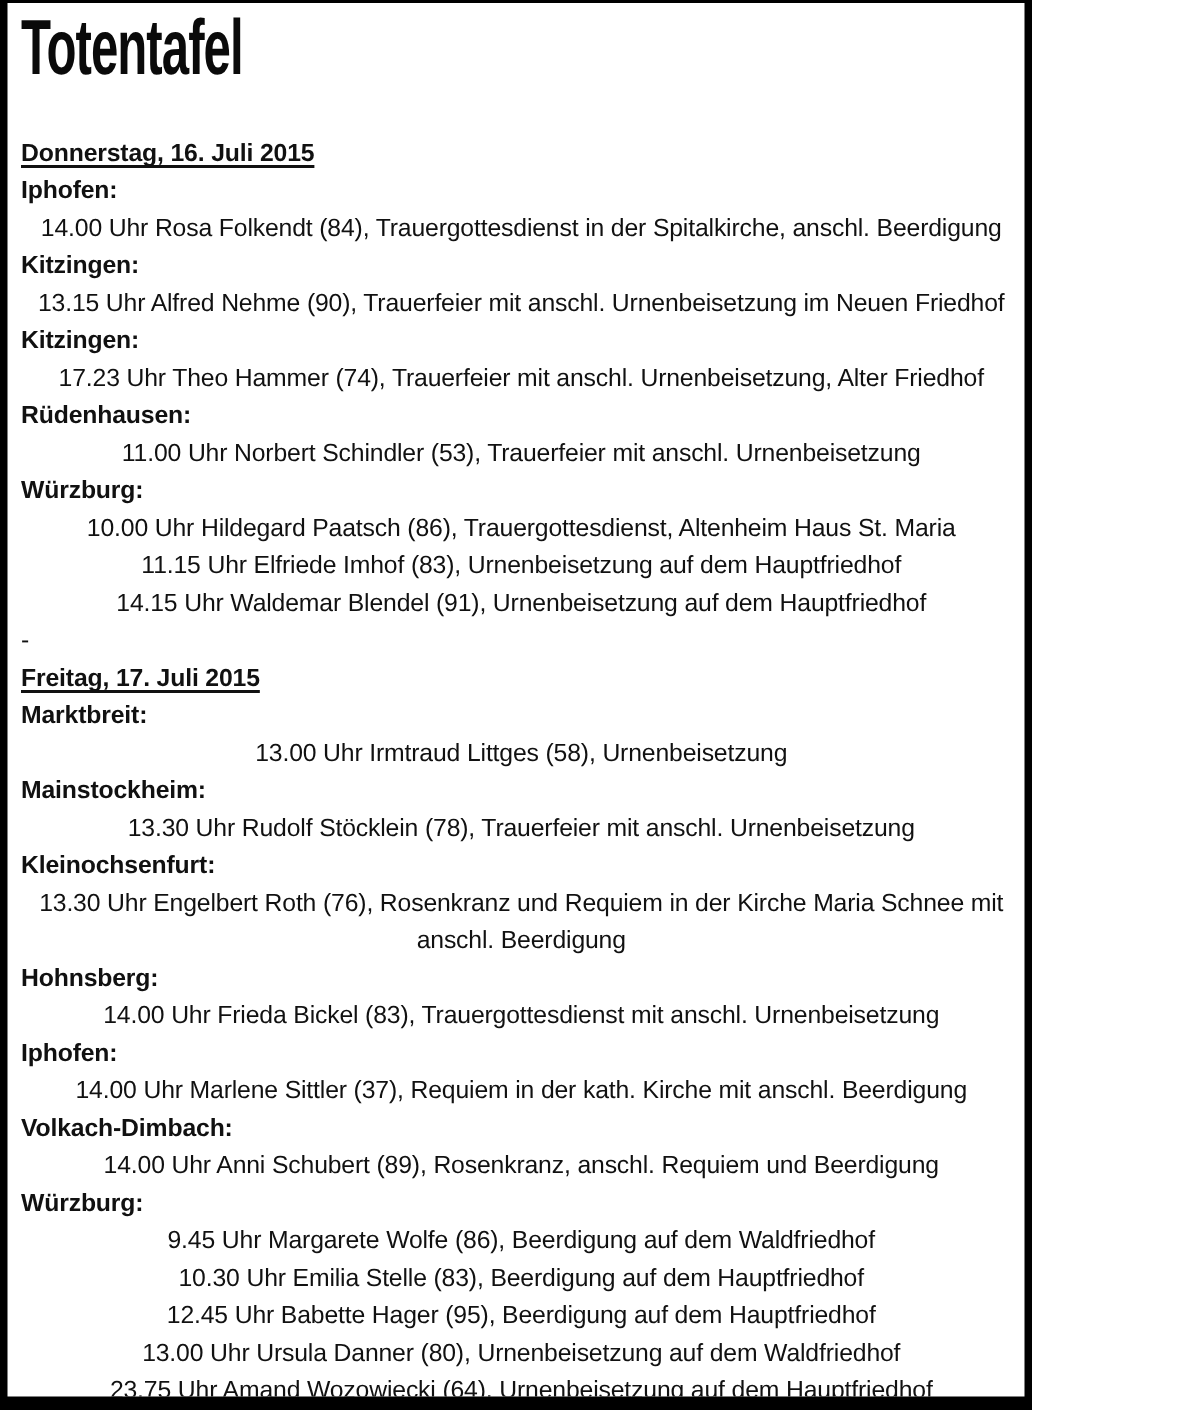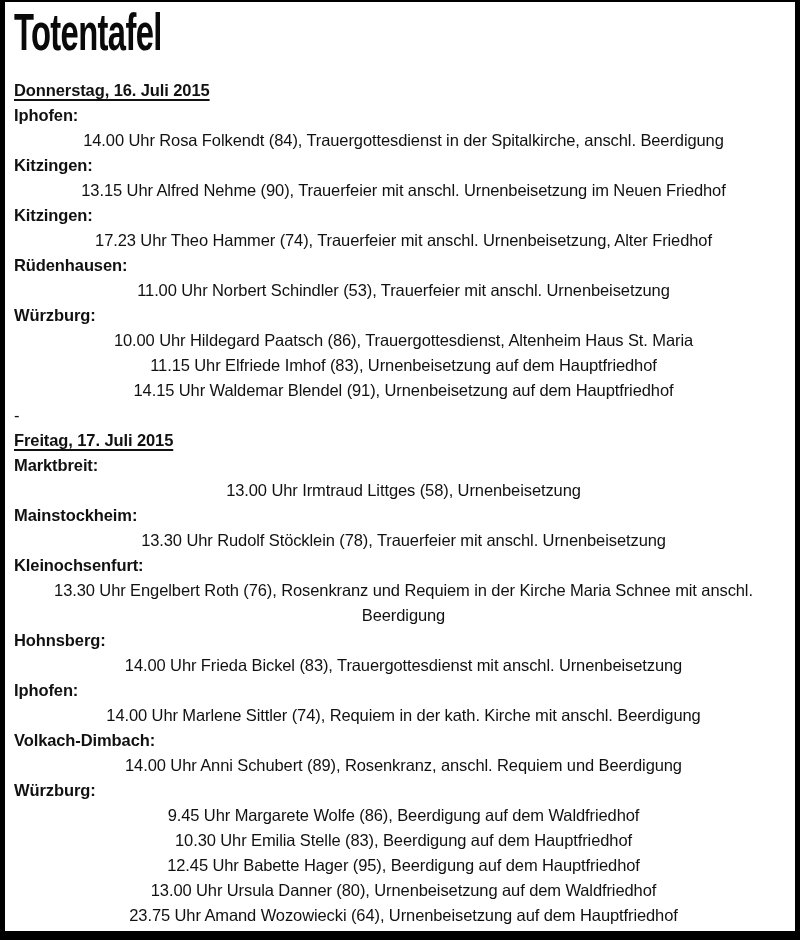--- a/index.html
+++ b/index.html
@@ -2,21 +2,21 @@
 <html><head>
 <meta charset="utf-8">
 <style>
   html, body {
     margin: 0;
     padding: 0;
     background: #ffffff;
   }
   .frame {
     box-sizing: border-box;
-    width: 800px;
+    width: 688px;
     height: 940px;
     background: #ffffff;
     border-style: solid;
     border-color: #000000;
     border-width: 2px 5px 9px 5px;
     padding: 2px 2px 0 9px;
     overflow: hidden;
     font-family: "Liberation Sans", "DejaVu Sans", sans-serif;
     color: #111111;
   }
@@ -25,21 +25,21 @@
     font-size: 52px;
     line-height: 52px;
     font-weight: bold;
     letter-spacing: -1px;
     white-space: nowrap;
     transform: scaleX(0.63);
     transform-origin: left top;
     color: #0a0a0a;
   }
   .content {
-    margin-top: 20px;
+    margin-top: 32px;
     font-size: 16.5px;
     line-height: 25px;
     letter-spacing: -0.1px;
   }
   .date-heading {
     font-weight: bold;
     text-decoration: underline;
     text-decoration-thickness: 2px;
     text-underline-offset: 3px;
   }
@@ -77,21 +77,21 @@
       <div class="date-heading">Freitag, 17. Juli 2015</div>
       <div class="place-heading">Marktbreit:</div>
       <div class="event-line">13.00 Uhr Irmtraud Littges (58), Urnenbeisetzung</div>
       <div class="place-heading">Mainstockheim:</div>
       <div class="event-line">13.30 Uhr Rudolf Stöcklein (78), Trauerfeier mit anschl. Urnenbeisetzung</div>
       <div class="place-heading">Kleinochsenfurt:</div>
       <div class="event-line">13.30 Uhr Engelbert Roth (76), Rosenkranz und Requiem in der Kirche Maria Schnee mit anschl. Beerdigung</div>
       <div class="place-heading">Hohnsberg:</div>
       <div class="event-line">14.00 Uhr Frieda Bickel (83), Trauergottesdienst mit anschl. Urnenbeisetzung</div>
       <div class="place-heading">Iphofen:</div>
-      <div class="event-line">14.00 Uhr Marlene Sittler (74), Requiem in der kath. Kirche mit anschl. Beerdigung</div>
+      <div class="event-line">14.00 Uhr Marlene Sittler (37), Requiem in der kath. Kirche mit anschl. Beerdigung</div>
       <div class="place-heading">Volkach-Dimbach:</div>
       <div class="event-line">14.00 Uhr Anni Schubert (89), Rosenkranz, anschl. Requiem und Beerdigung</div>
       <div class="place-heading">Würzburg:</div>
       <div class="event-line">9.45 Uhr Margarete Wolfe (86), Beerdigung auf dem Waldfriedhof</div>
       <div class="event-line">10.30 Uhr Emilia Stelle (83), Beerdigung auf dem Hauptfriedhof</div>
       <div class="event-line">12.45 Uhr Babette Hager (95), Beerdigung auf dem Hauptfriedhof</div>
       <div class="event-line">13.00 Uhr Ursula Danner (80), Urnenbeisetzung auf dem Waldfriedhof</div>
       <div class="event-line">23.75 Uhr Amand Wozowiecki (64), Urnenbeisetzung auf dem Hauptfriedhof</div>
     </div>
 </div>

